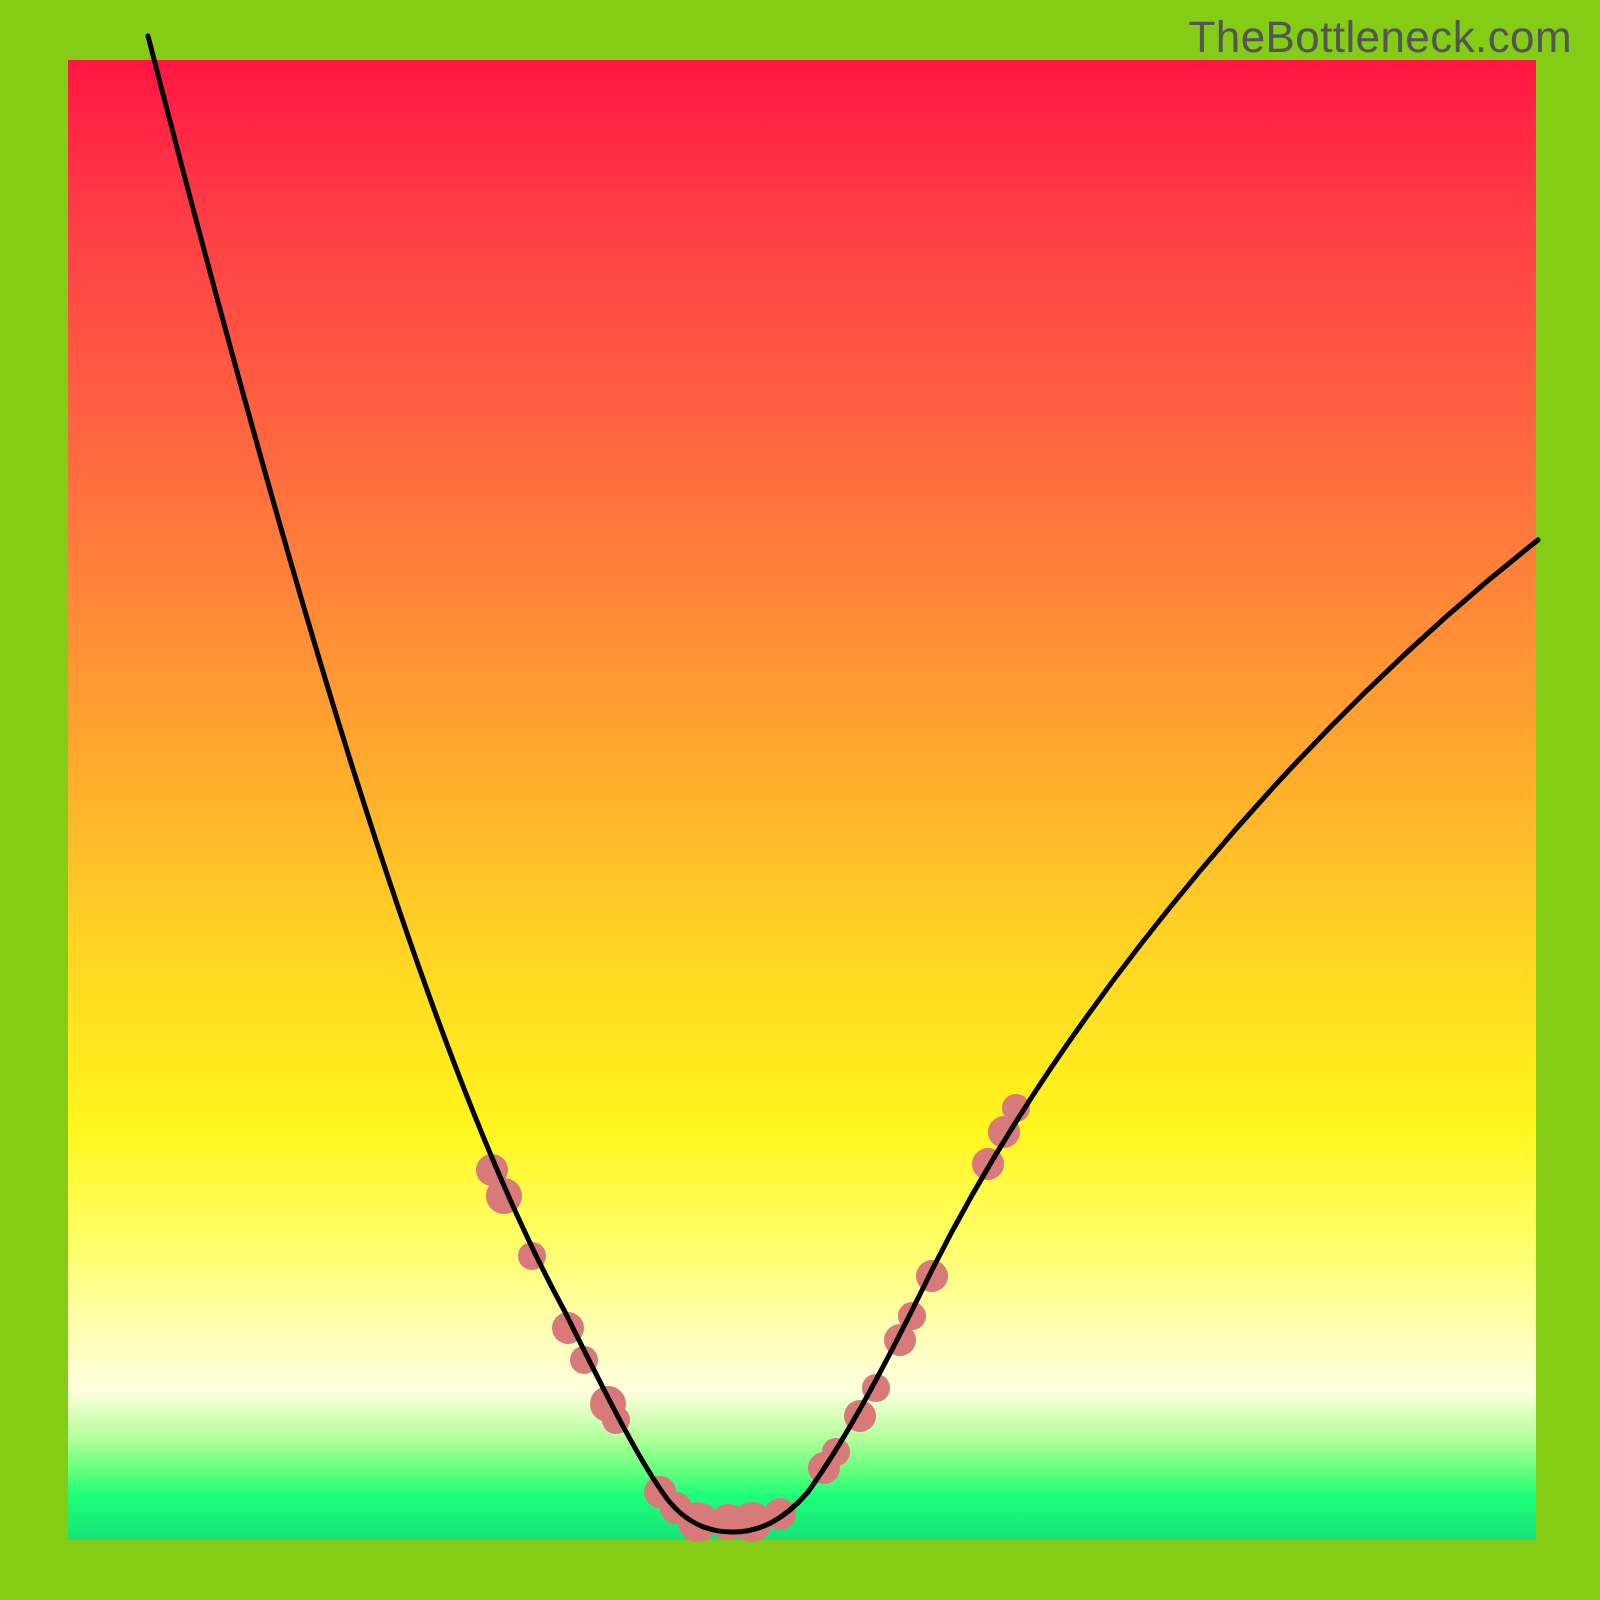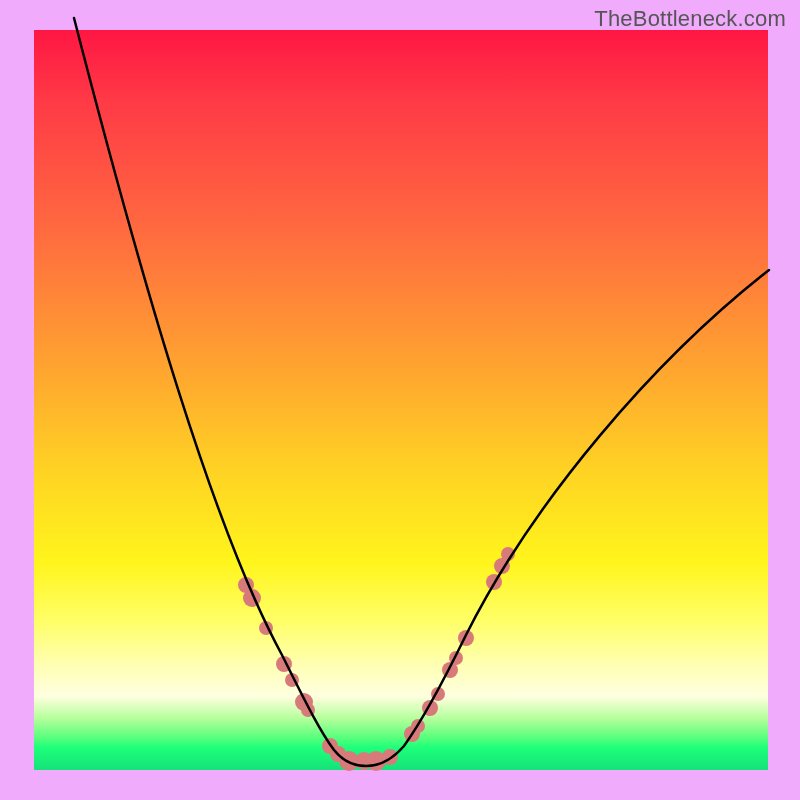--- a/index.html
+++ b/index.html
@@ -9,21 +9,21 @@
     height: 800px;
     background: #000;
     overflow: hidden;
   }
   .frame {
     position: absolute;
     left: 0;
     top: 0;
     width: 800px;
     height: 800px;
-    background: #f0abfc;
+    background: #84cc16;
   }
   .plot {
     position: absolute;
     left: 34px;
     top: 30px;
     width: 734px;
     height: 740px;
     
     background: linear-gradient(
       to bottom,

